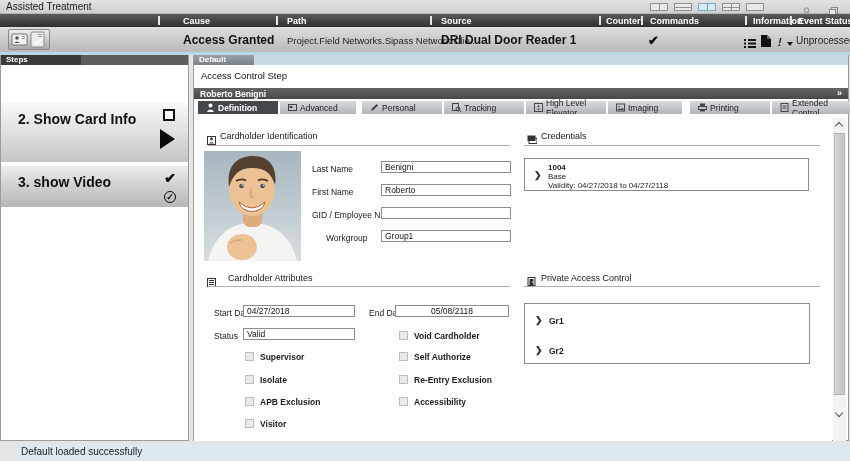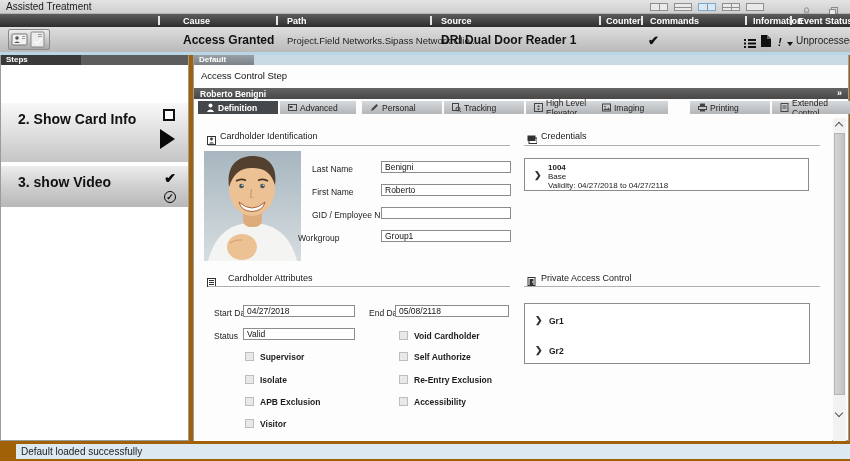--- a/index.html
+++ b/index.html
@@ -1,18 +1,18 @@
 <!DOCTYPE html>
 <html><head>
 <meta charset="utf-8">
 <style>
   * { margin:0; padding:0; box-sizing:border-box; }
   html,body { width:850px; height:461px; }
   body { font-family:"Liberation Sans", sans-serif; background:#fff; }
-  .stage { position:relative; width:850px; height:461px; background:#a16207; overflow:hidden; }
+  .stage { position:relative; width:850px; height:461px; background:#e5e5e5; overflow:hidden; }
   .abs { position:absolute; }
 
   
   .titlebar { position:absolute; left:0; top:0; width:850px; height:14px;
     background:linear-gradient(180deg,#e3e3e3,#cfcfcf); border-bottom:1px solid #b5b5b5; }
   .titlebar .title { position:absolute; left:6px; top:1px; font-size:10px; color:#1c1c1c; }
   .layout-ic { position:absolute; top:3px; width:18px; height:8px; border:1px solid #8f8f8f; background:#e9e9e9; }
   .layout-ic .inner-v { position:absolute; left:50%; top:0; width:1px; height:100%; background:#8f8f8f; }
   .layout-ic .inner-h { position:absolute; left:0; top:50%; width:100%; height:1px; background:#8f8f8f; }
   .layout-ic.sel { background:#d8eaf6; border-color:#7fa9c9; }
@@ -247,21 +247,21 @@
         <span>Tracking</span>
       </div>
       <div class="ftab" style="left:332px; width:80px;">
         <svg width="9" height="9" viewBox="0 0 9 9">
             <rect x="0.5" y="0.5" width="8" height="8" fill="none" stroke="#444"></rect>
             <path d="M3,4 l1.5,-2 l1.5,2 z" fill="#444"></path>
             <path d="M3,5.5 l1.5,2 l1.5,-2 z" fill="#444"></path>
           </svg>
         <span>High Level Elevator</span>
       </div>
-      <div class="ftab" style="left:400px; width:74px;">
+      <div class="ftab" style="left:414px; width:74px;">
         <svg width="9" height="9" viewBox="0 0 9 9">
             <rect x="0.5" y="1" width="8" height="7" fill="none" stroke="#444"></rect>
             <circle cx="3" cy="3.5" r="0.8" fill="#444"></circle>
             <path d="M1.5,7 l2,-2 l1.5,1.5 l1.5,-2 l1.5,2.5 z" fill="#444"></path>
           </svg>
         <span>Imaging</span>
       </div>
       <div class="ftab" style="left:496px; width:80px;">
         <svg width="9" height="9" viewBox="0 0 9 9">
             <rect x="2" y="0.5" width="5" height="2.5" fill="#444"></rect>
@@ -317,21 +317,21 @@
           <path d="M26,92 q5,-4 12,-3" stroke="#d09a6a" stroke-width="1" fill="none"></path>
         </svg>
       </div>
 
       <span class="flabel" style="left:118px; top:50px;">Last Name</span>
       <input class="fld" style="left: 187px; top: 47px; width: 130px;" value="Benigni">
       <span class="flabel" style="left:118px; top:73px;">First Name</span>
       <input class="fld" style="left: 187px; top: 70px; width: 130px;" value="Roberto">
       <span class="flabel" style="left:118px; top:96px;">GID / Employee Number</span>
       <input class="fld" style="left: 187px; top: 93px; width: 130px;" value="">
-      <span class="flabel" style="left:104px; top:119px;">Workgroup</span>
+      <span class="flabel" style="left:132px; top:119px;">Workgroup</span>
       <input class="fld" style="left: 187px; top: 116px; width: 130px;" value="Group1">
 
       <span class="abs" style="left:333px; top:16px;">
         <svg width="10" height="9" viewBox="0 0 10 9">
             <rect x="0.5" y="0.5" width="8" height="5.5" fill="#333"></rect>
             <rect x="2" y="3" width="8" height="5.5" fill="none" stroke="#333"></rect>
           </svg>
       </span>
       <span class="sec-title" style="left:347px; top:17px;">Credentials</span>
       <div class="sec-hr" style="left:330px; top:31px; width:296px;"></div>
@@ -350,21 +350,21 @@
             <rect x="2" y="4" width="5" height="1" fill="#333"></rect>
             <rect x="2" y="6" width="5" height="1" fill="#333"></rect>
           </svg>
       </span>
       <span class="sec-title" style="left:34px; top:159px;">Cardholder Attributes</span>
       <div class="sec-hr" style="left:14px; top:172px; width:302px;"></div>
 
       <span class="flabel" style="left:20px; top:194px;">Start Date</span>
       <input class="fld" style="left: 49px; top: 191px; width: 112px;" value="04/27/2018">
       <span class="flabel" style="left:175px; top:194px;">End Date</span>
-      <input class="fld" style="left: 201px; top: 191px; width: 114px;" value="05/08/2118">
+      <input class="fld" style="left: 201px; top: 191px; width: 114px; text-align: center;" value="05/08/2118">
       <span class="flabel" style="left:20px; top:217px;">Status</span>
       <input class="fld" style="left: 49px; top: 214px; width: 112px;" value="Valid">
 
       <span class="cbx" style="left:51px; top:238px;"></span>
       <span class="cbx-lbl" style="left:66px; top:238px;">Supervisor</span>
       <span class="cbx" style="left:51px; top:261px;"></span>
       <span class="cbx-lbl" style="left:66px; top:261px;">Isolate</span>
       <span class="cbx" style="left:51px; top:283px;"></span>
       <span class="cbx-lbl" style="left:66px; top:283px;">APB Exclusion</span>
       <span class="cbx" style="left:51px; top:305px;"></span>

